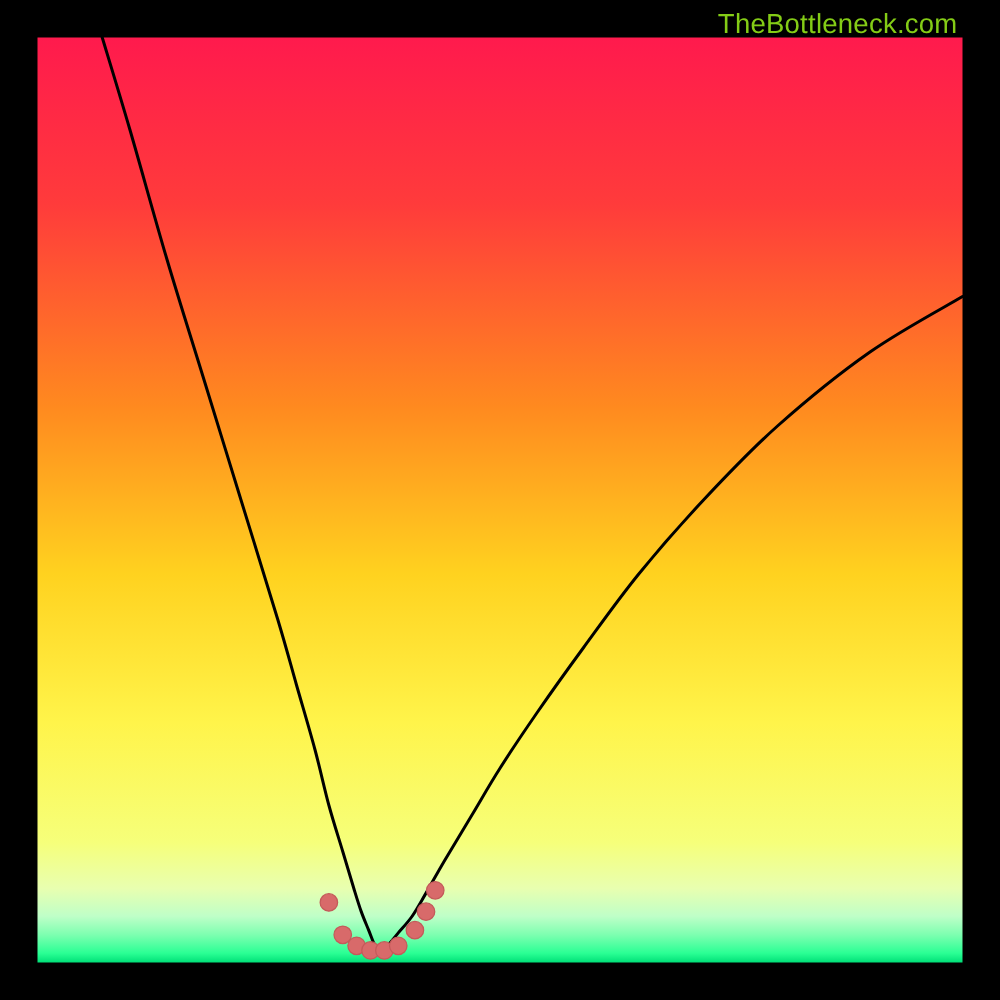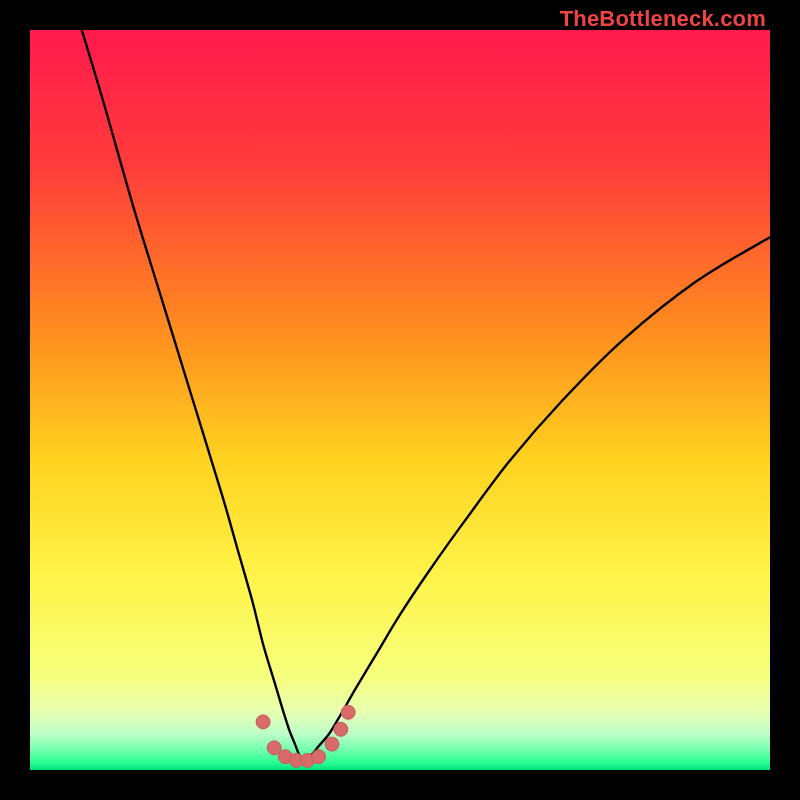--- a/index.html
+++ b/index.html
@@ -24,23 +24,23 @@
     left: 30px;
     top: 30px;
     width: 740px;
     height: 740px;
     
   }
   .watermark {
     position: absolute;
     top: 6px;
     right: 34px;
-    color: #ef4444;
+    color: #84cc16;
     font-size: 22px;
-    font-weight: 700;
+    font-weight: 400;
     letter-spacing: 0.2px;
     user-select: none;
     text-align: right;
   }
   svg.curve {
     position: absolute;
     left: 0;
     top: 0;
     width: 740px;
     height: 740px;

